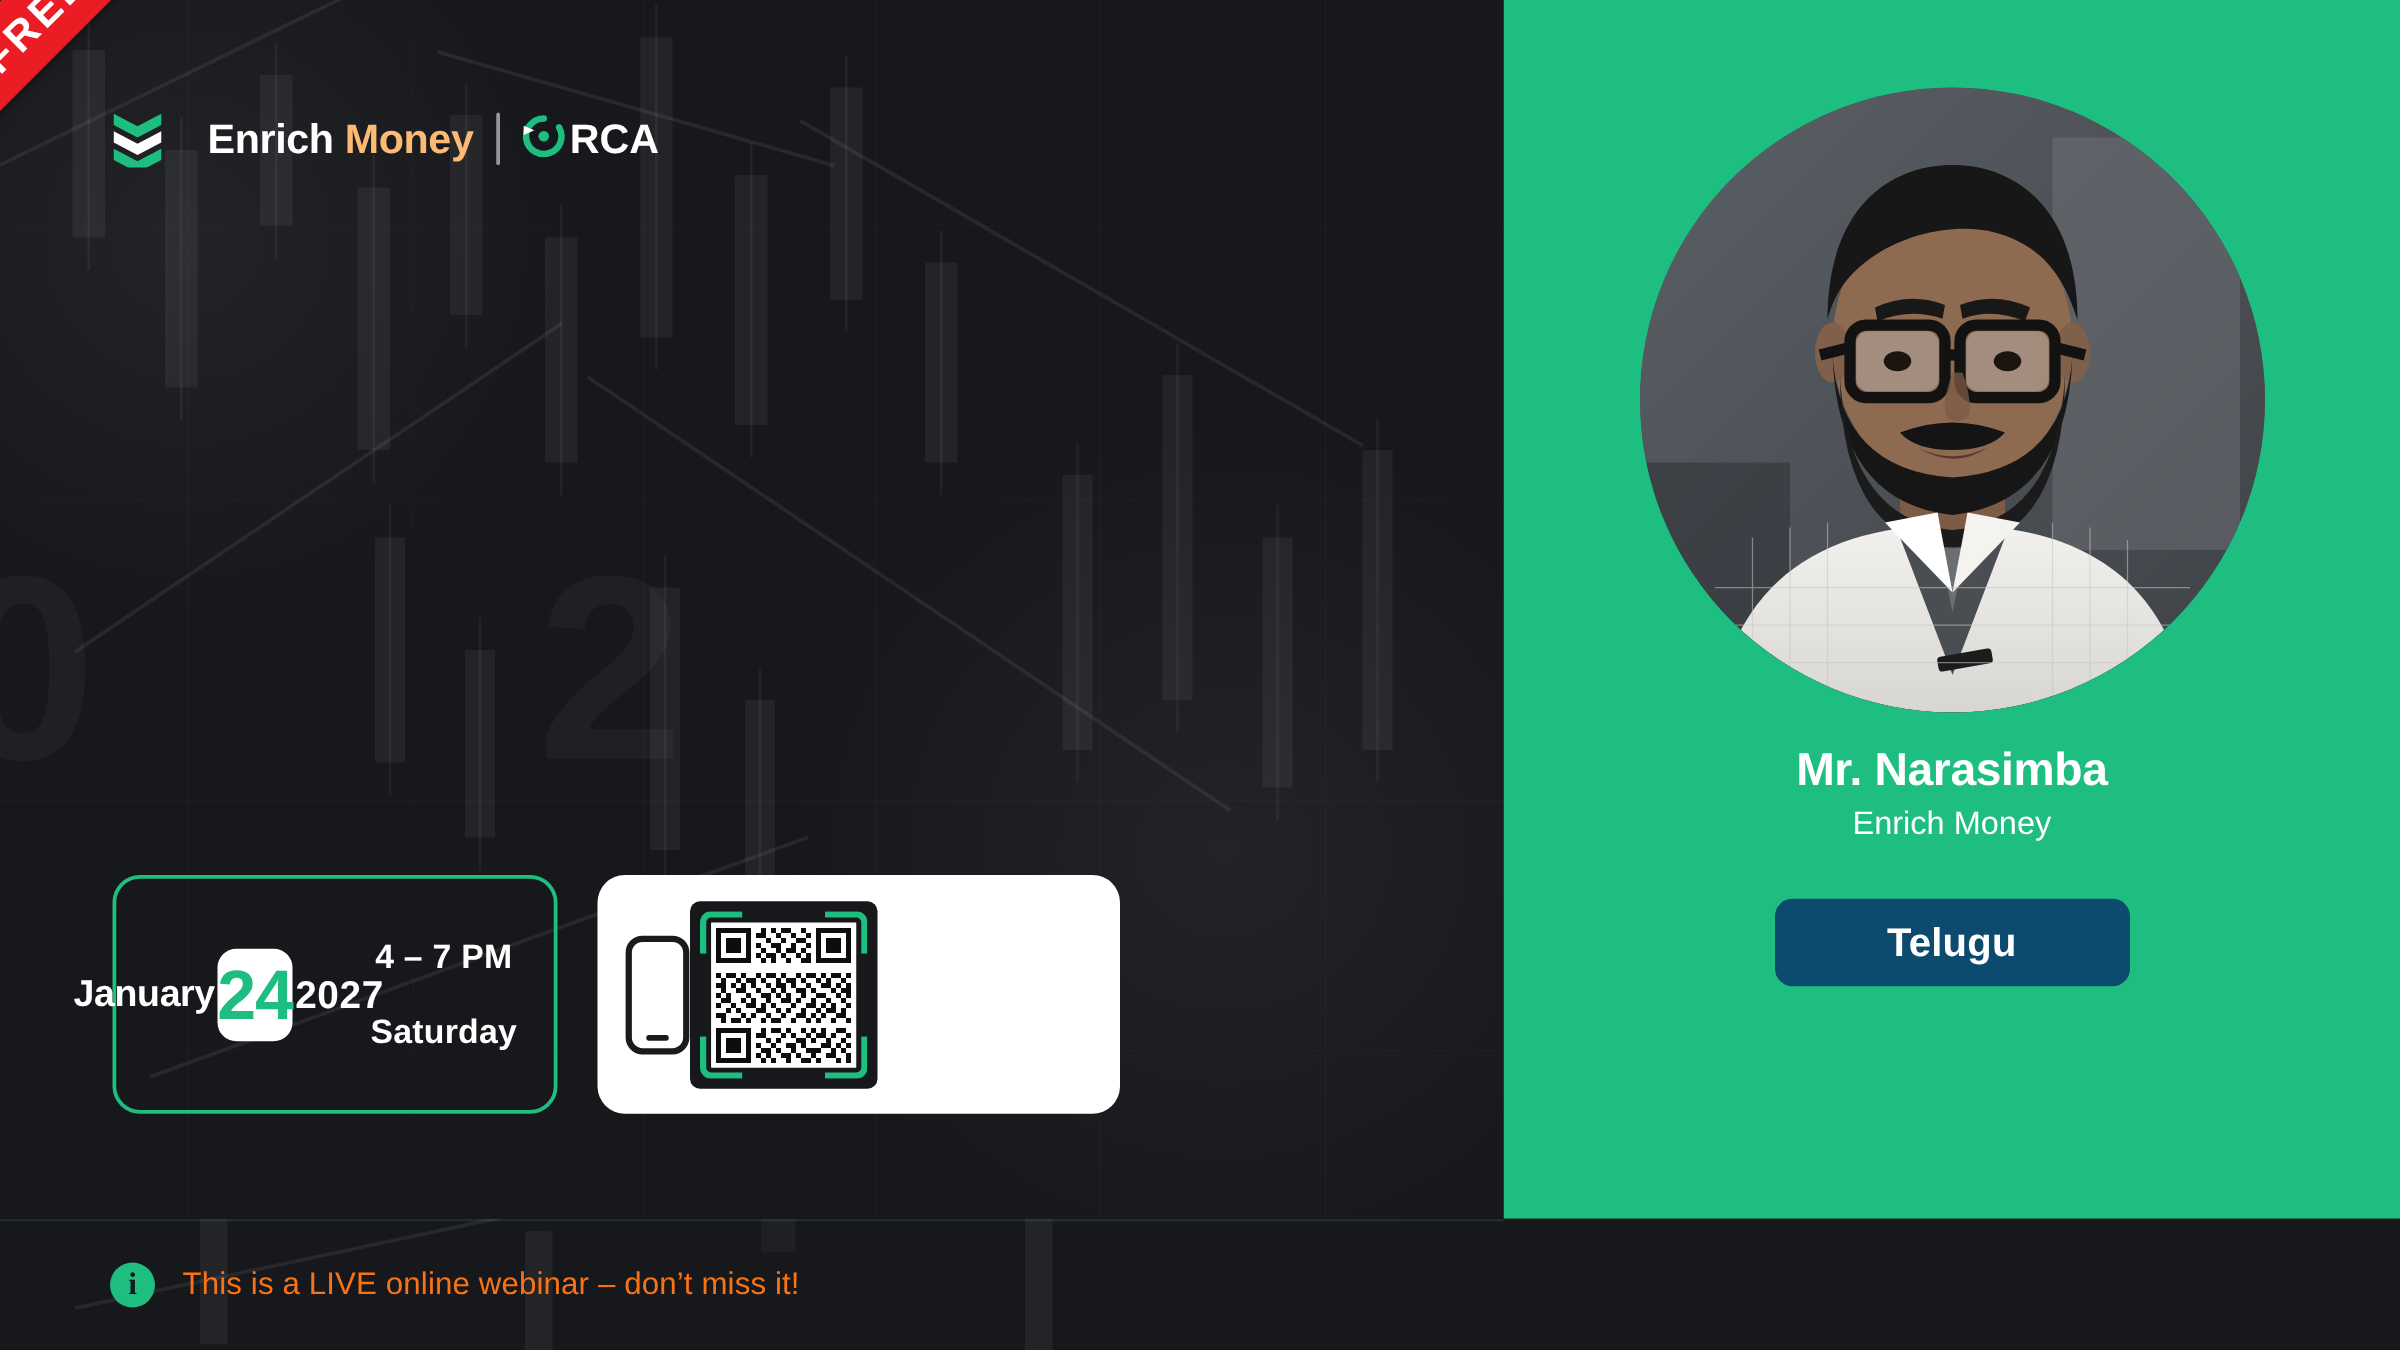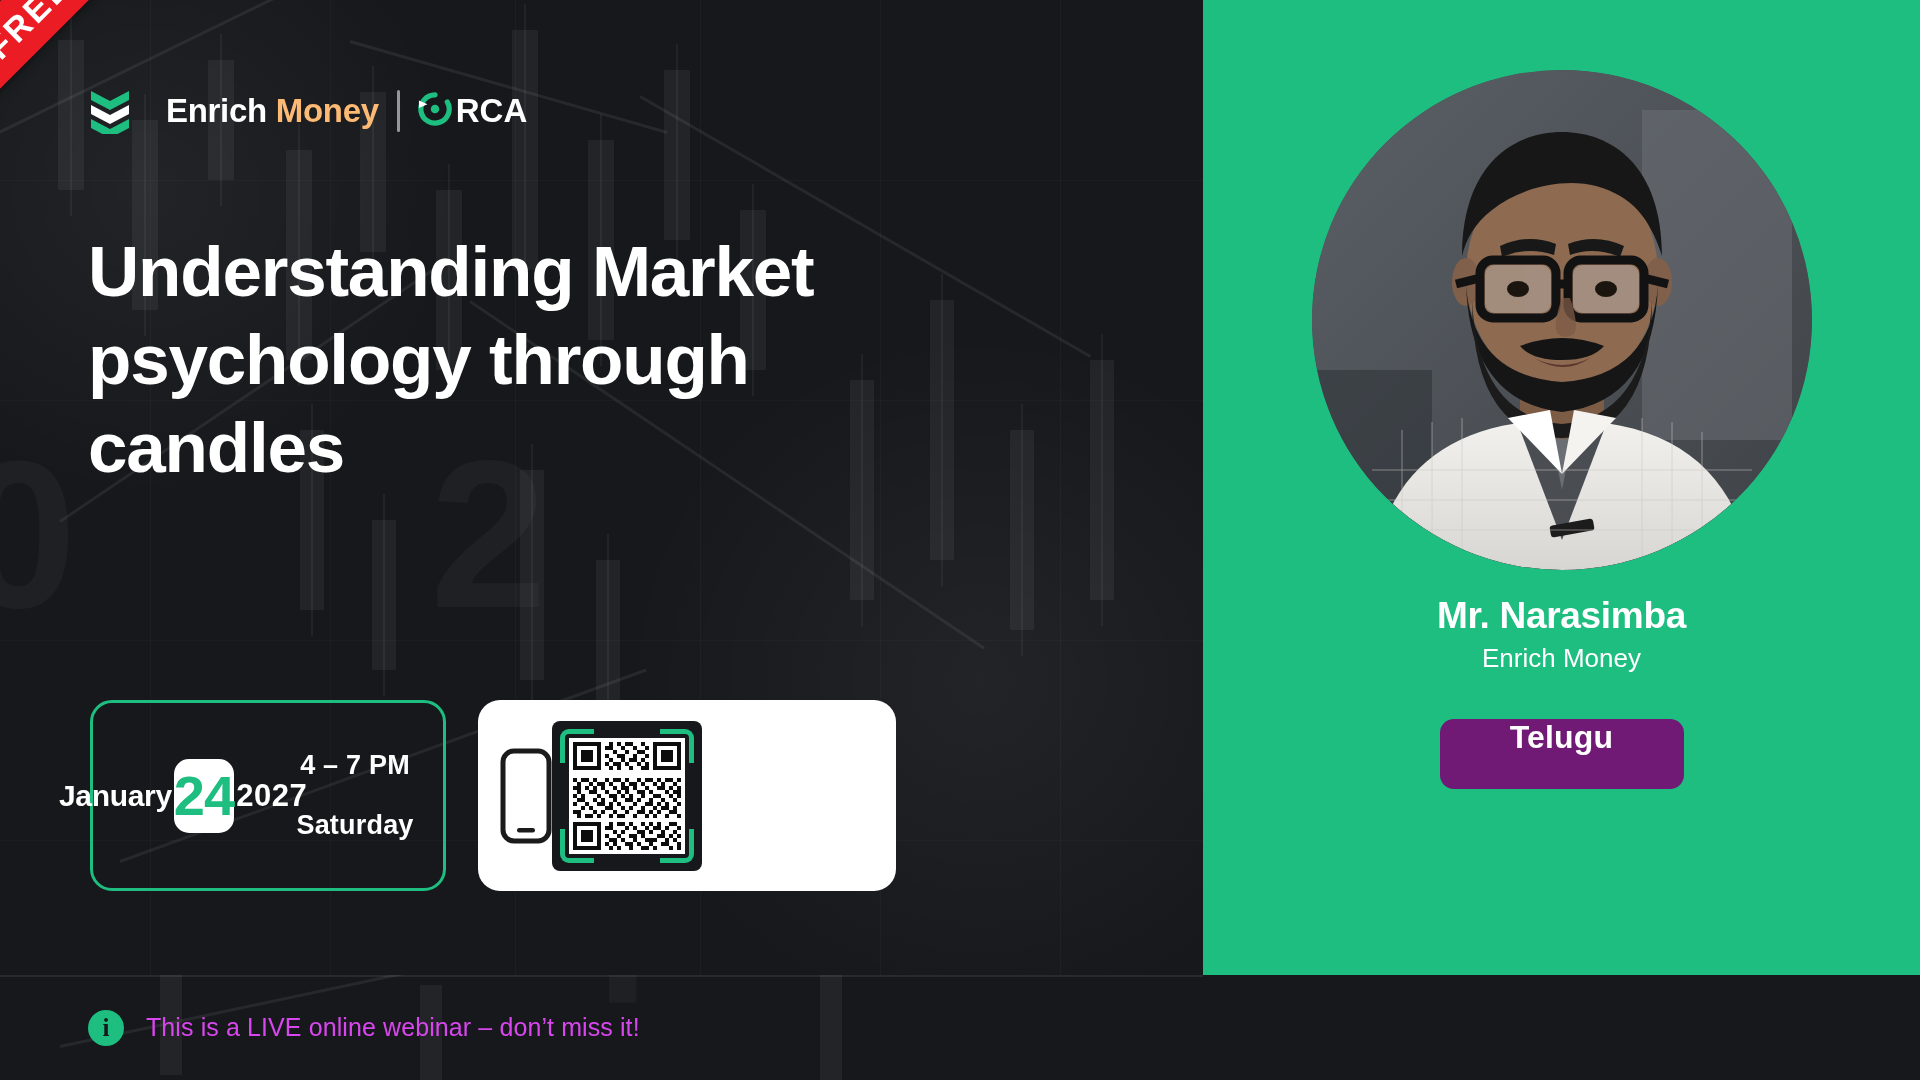--- a/index.html
+++ b/index.html
@@ -205,23 +205,23 @@
   }
   #speaker-role {
     position:absolute; left:0; right:0; top:642px;
     text-align:center;
     color:#ffffff; font-size:26px; font-weight:400;
     line-height:1.28;
   }
   #lang-badge {
     position:absolute; left:50%; top:719px;
     transform:translateX(-50%);
-    width:244px; height:70px;
-    background:#701a75; border-radius:14px;
-    display:flex; justify-content:center;
+    width:284px; height:70px;
+    background:#0c4a6e; border-radius:14px;
+    display:flex; align-items:center; justify-content:center;
   }
   #lang-badge span {
     color:#ffffff; font-size:32px; font-weight:700;
     letter-spacing:0.2px;
   }
 
   
   #bottom-bar {
     position:absolute; left:0; top:975px;
     width:1920px; height:105px;
@@ -237,21 +237,21 @@
     display:flex; align-items:center; gap:22px; z-index:5;
   }
   #info-icon {
     width:36px; height:36px; border-radius:50%;
     background:#1ebd80;
     display:flex; align-items:center; justify-content:center;
     color:#16181b; font-size:25px; font-weight:700;
     font-family:"Liberation Serif", serif;
   }
   #bottom-text {
-    color:#d946ef; font-size:25px; font-weight:400;
+    color:#f97316; font-size:25px; font-weight:400;
     letter-spacing:0.1px; white-space:nowrap;
   }
 </style>
 </head>
 <body>
 
 <div id="banner">
 
   <div id="left-panel">
 
@@ -356,21 +356,20 @@
       <div id="orca-row">
         <svg id="orca-mark" viewBox="0 0 36 36">
           <path d="M18 3 a15 15 0 1 0 13 7.5" fill="none" stroke="#1ebd80" stroke-width="5.5" stroke-linecap="round"></path>
           <circle cx="18" cy="18" r="4.5" fill="#1ebd80"></circle>
           <path d="M1 9 L10 13 L1 17 Z" fill="#ffffff"></path>
         </svg>
         <span id="orca-text">RCA</span>
       </div>
     </div>
 
-    <h1 id="headline">Understanding Market psychology through candles</h1>
 
     <div id="date-card">
       <div id="date-left">
         <div id="date-month">January</div>
         <div id="date-daybox">
           <span id="date-day">24</span>
         </div>
         <div id="date-year">2027</div>
       </div>
       <div id="date-right">

